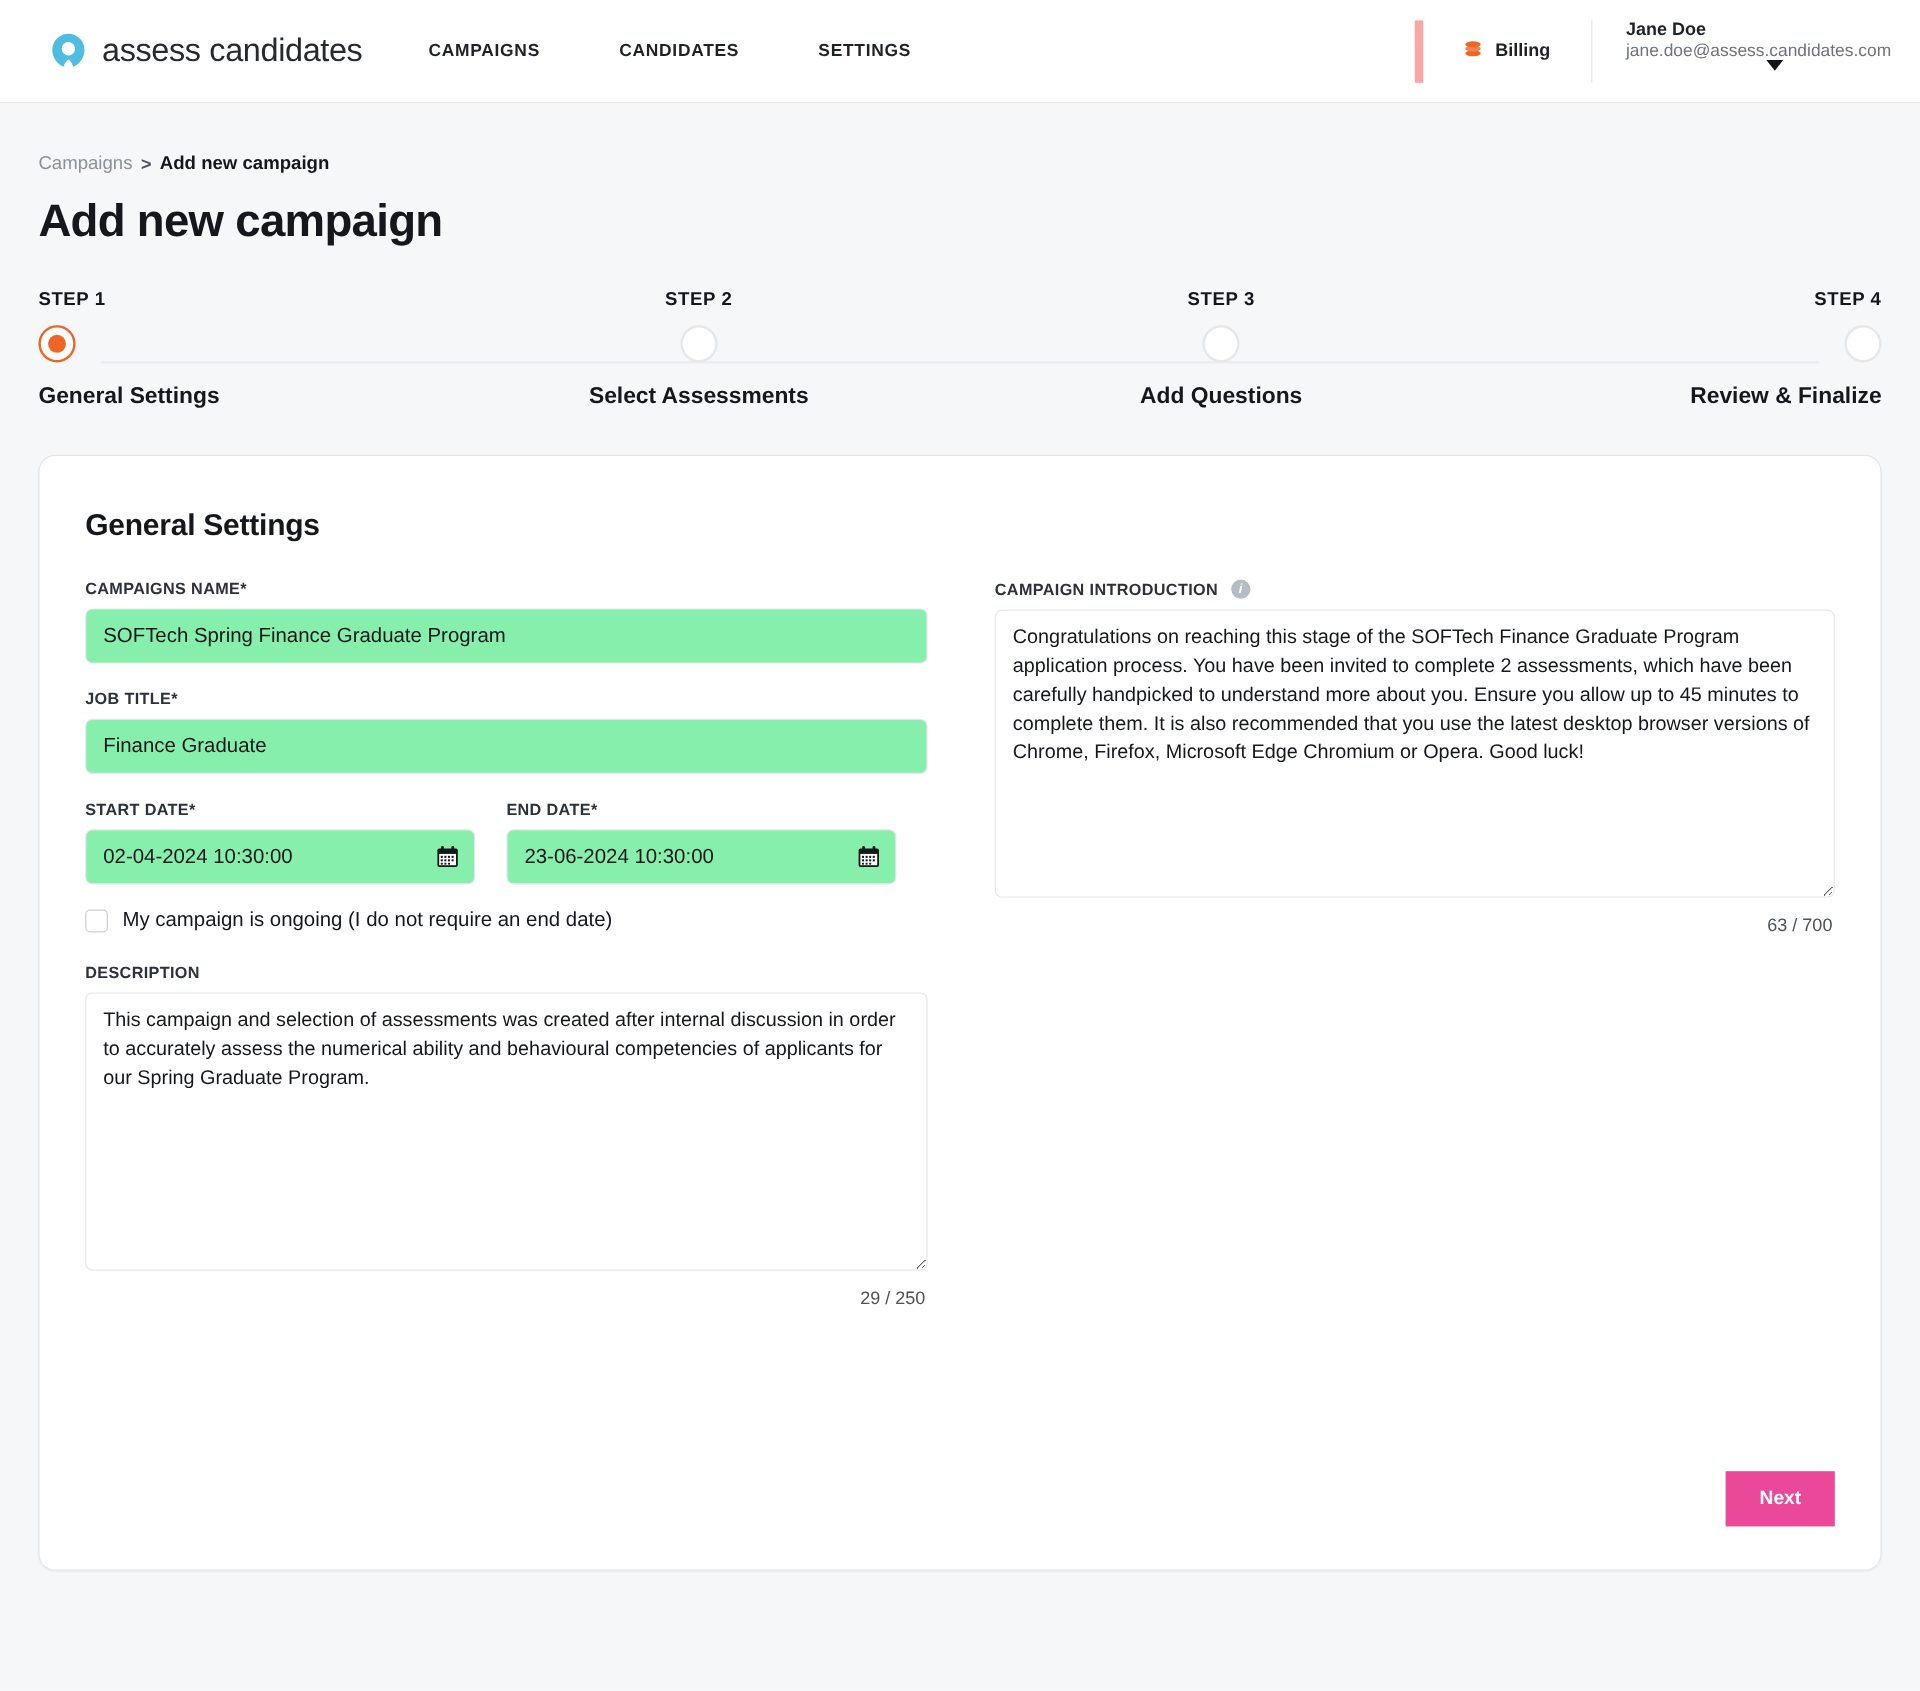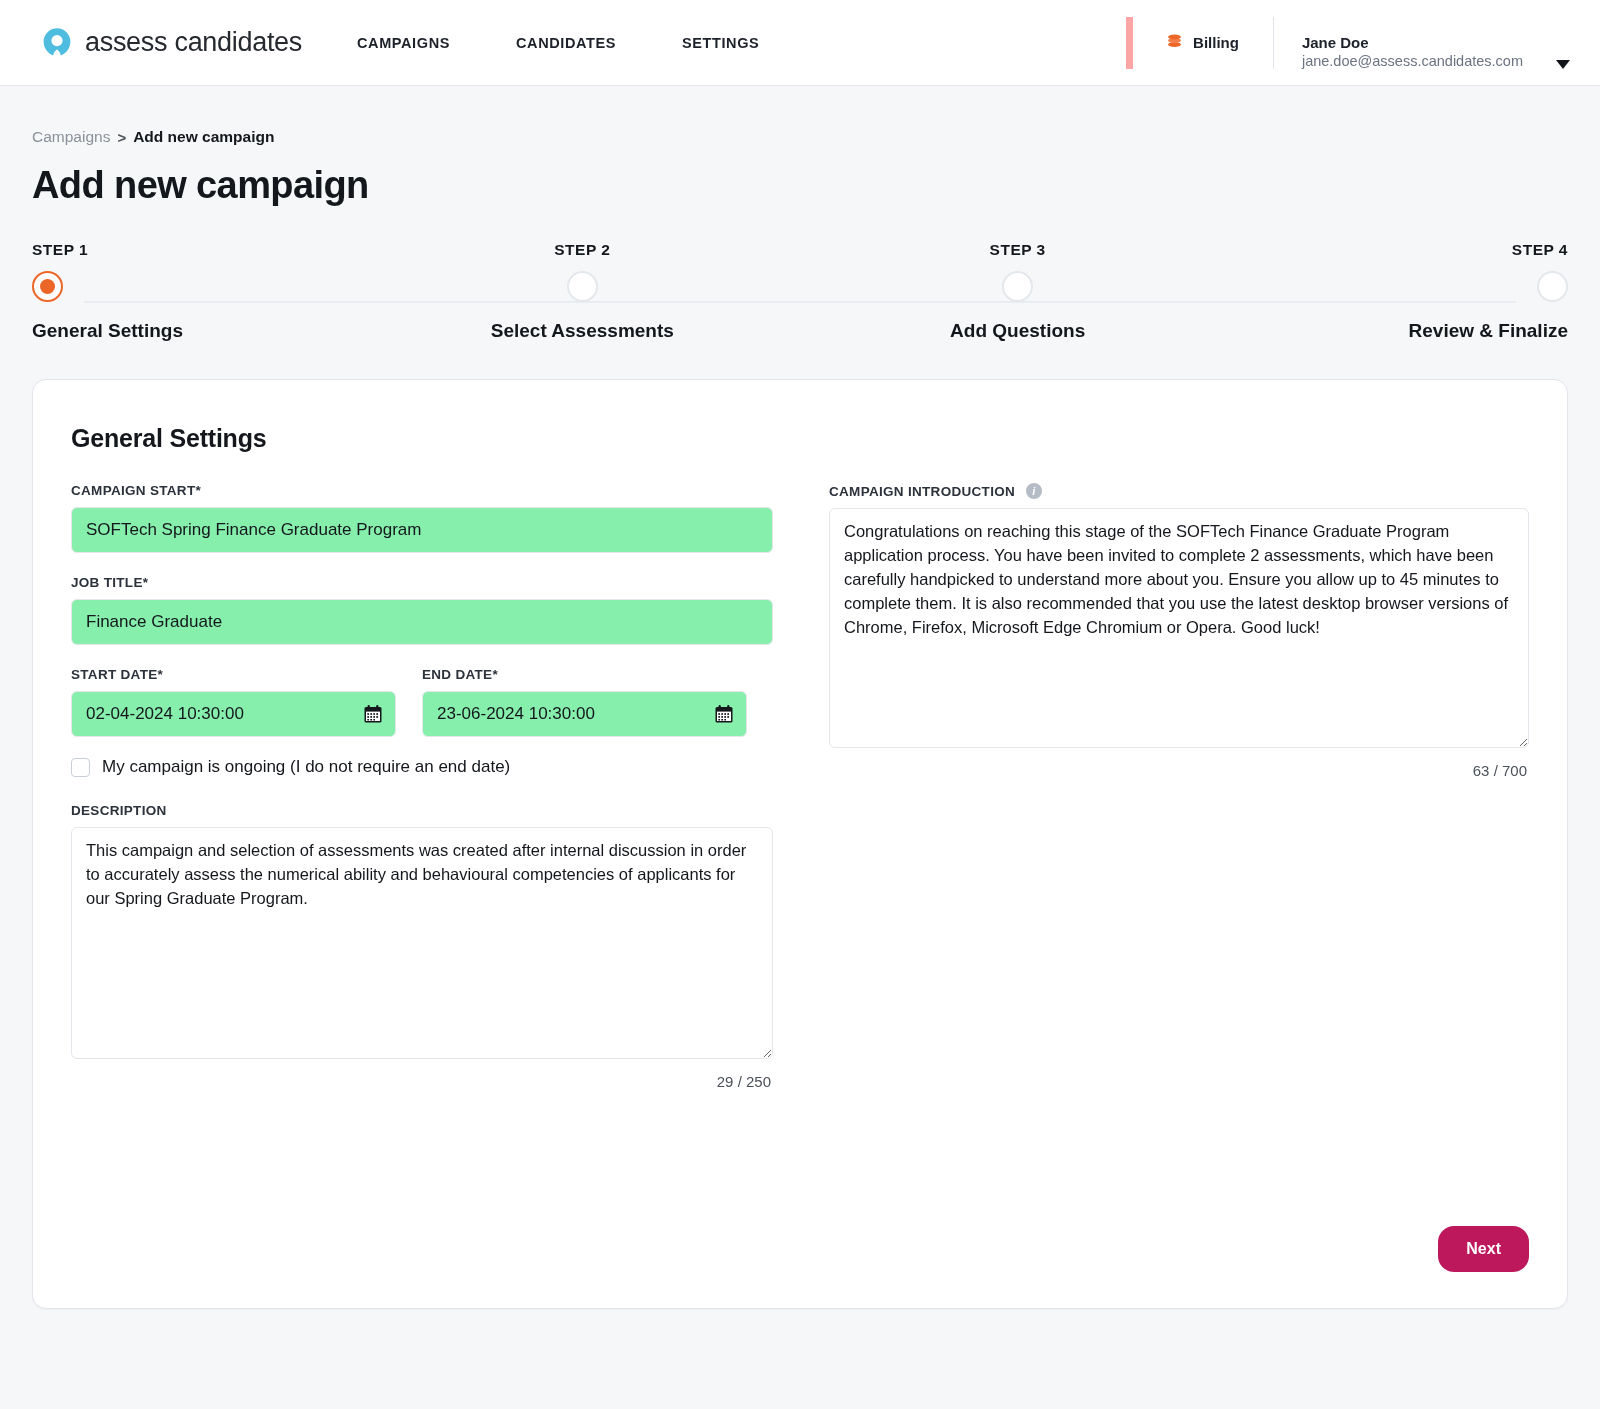--- a/index.html
+++ b/index.html
@@ -61,25 +61,26 @@
     align-items: center;
     gap: 9px;
     padding: 0 34px 0 32px;
     border-left: 7px solid #fca5a5;
     height: 52px;
     cursor: pointer;
   }
   .billing-label { font-size: 15px; font-weight: bold; color: #1d2129; }
   .userbox {
     display: flex;
-    align-items: flex-end;
+    align-items: center;
     border-left: 1px solid #e1e4e8;
     padding-left: 28px;
     height: 52px;
     cursor: pointer;
+    flex-direction: column;
   }
   .user-text { display: flex; flex-direction: column; justify-content: center; gap: 4px; }
   .user-name { font-size: 15px; font-weight: bold; color: #1d2129; line-height: 1; }
   .user-email { font-size: 14.5px; color: #6b7280; line-height: 1; }
   .caret {
     width: 0; height: 0;
     border-left: 7px solid transparent;
     border-right: 7px solid transparent;
     border-top: 9px solid #111418;
     margin-left: 33px;
@@ -211,22 +212,22 @@
     background: #b6bcc5; color: #ffffff;
     font-size: 11px; font-weight: bold; font-style: italic;
     display: inline-flex; align-items: center; justify-content: center;
     cursor: pointer; line-height: 1;
   }
 
   .card-footer {
     position: absolute; right: 38px; bottom: 36px;
   }
   .next-btn {
-    background: #be185d; color: #ffffff;
-    border: none; border-radius: 16px;
+    background: #ec4899; color: #ffffff;
+    border: none; border-radius: 0;
     font-family: "Liberation Sans", sans-serif;
     font-size: 16px; font-weight: bold;
     padding: 14px 28px; cursor: pointer;
   }
 </style>
 </head>
 <body>
 
 <div class="topbar">
 
@@ -305,21 +306,21 @@
   </div>
 
   <div class="card">
     <div class="card-title">General Settings</div>
 
     <div class="cols">
 
       <div class="col-left">
 
         <div class="field">
-          <div class="field-label">CAMPAIGN START*</div>
+          <div class="field-label">CAMPAIGNS NAME*</div>
           <input class="input" type="text" value="SOFTech Spring Finance Graduate Program" placeholder="Campaign name" style="">
         </div>
 
         <div class="field">
           <div class="field-label">JOB TITLE*</div>
           <input class="input" type="text" value="Finance Graduate" placeholder="Job title" style="">
         </div>
 
         <div class="date-row">
           <div class="date-field">

